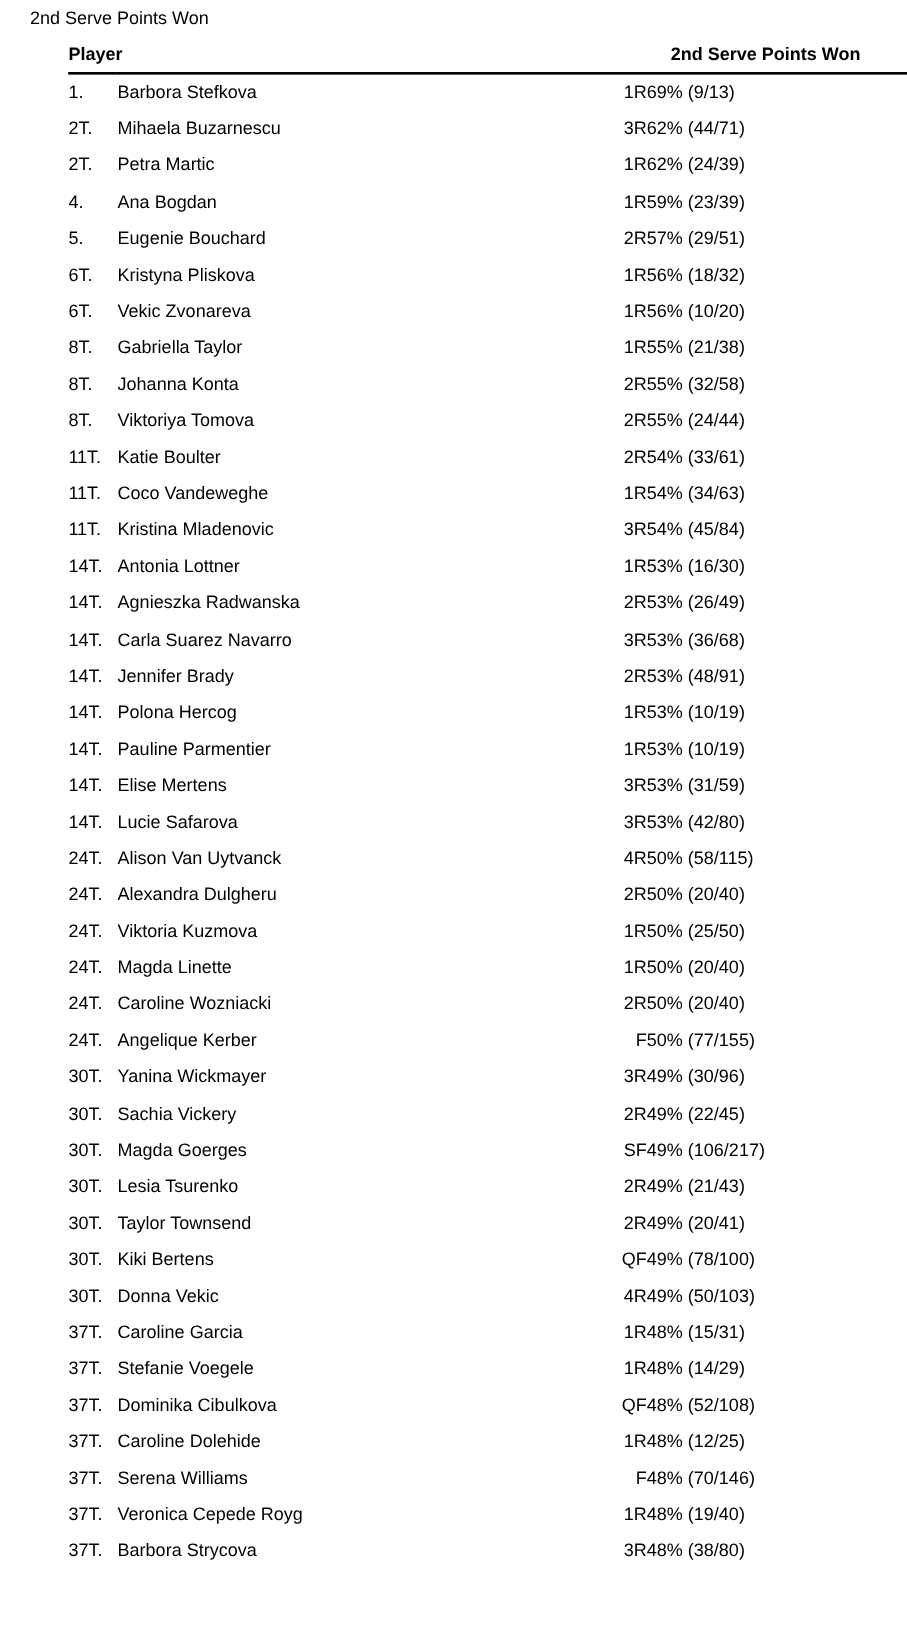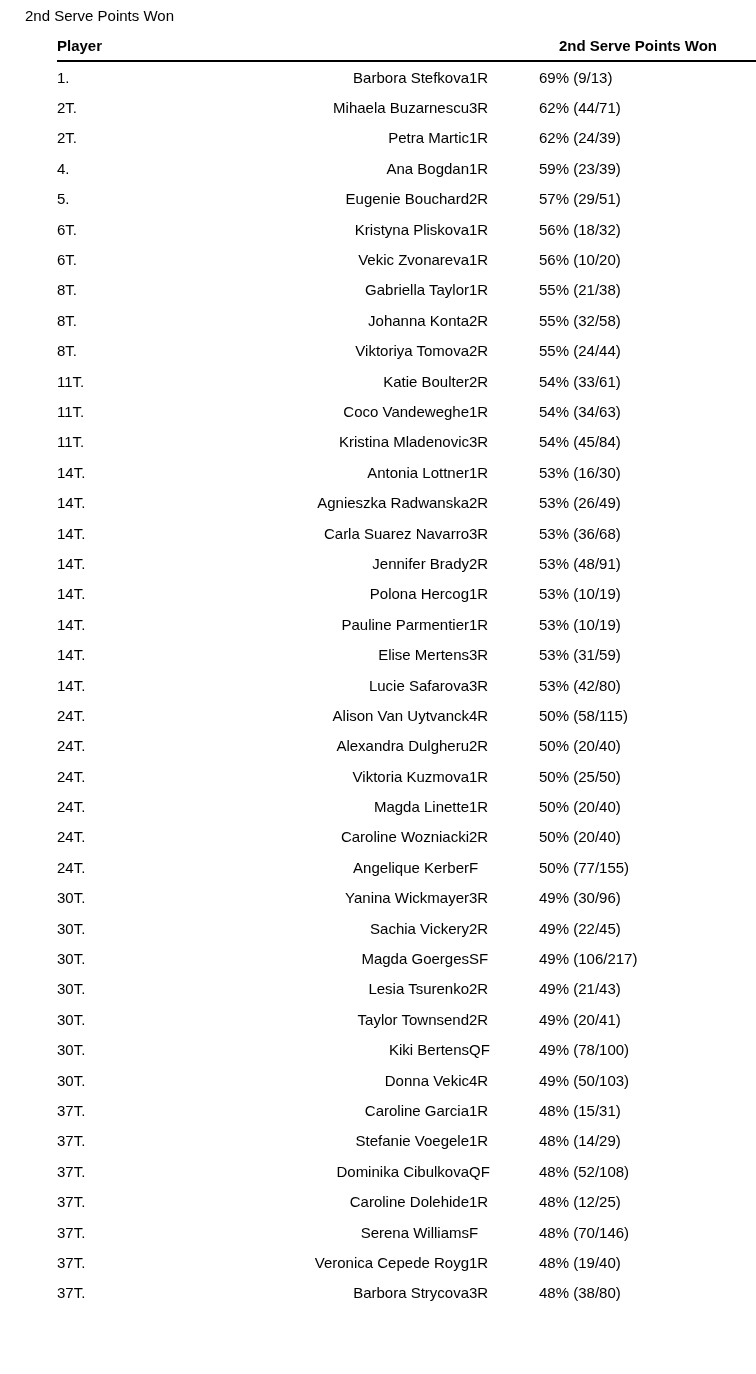--- a/index.html
+++ b/index.html
@@ -47,22 +47,22 @@
   th.th-stat   { text-align: right; padding-right: 49px; }
   tbody td {
     font-size: 15px;
     height: 30.4px;
     padding: 0;
     vertical-align: middle;
     white-space: nowrap;
     overflow: hidden;
   }
   td.td-rank  { text-align: left; }
-  td.td-name  { text-align: right; padding-left: 1px; }
-  td.td-round { text-align: left; }
+  td.td-name  { text-align: left; padding-left: 1px; }
+  td.td-round { text-align: right; }
   td.td-value { }
 </style>
 </head>
 <body>
 
 <div class="page">
   <div class="report-title">2nd Serve Points Won</div>
 
   <table class="stats-table">
     <colgroup>

